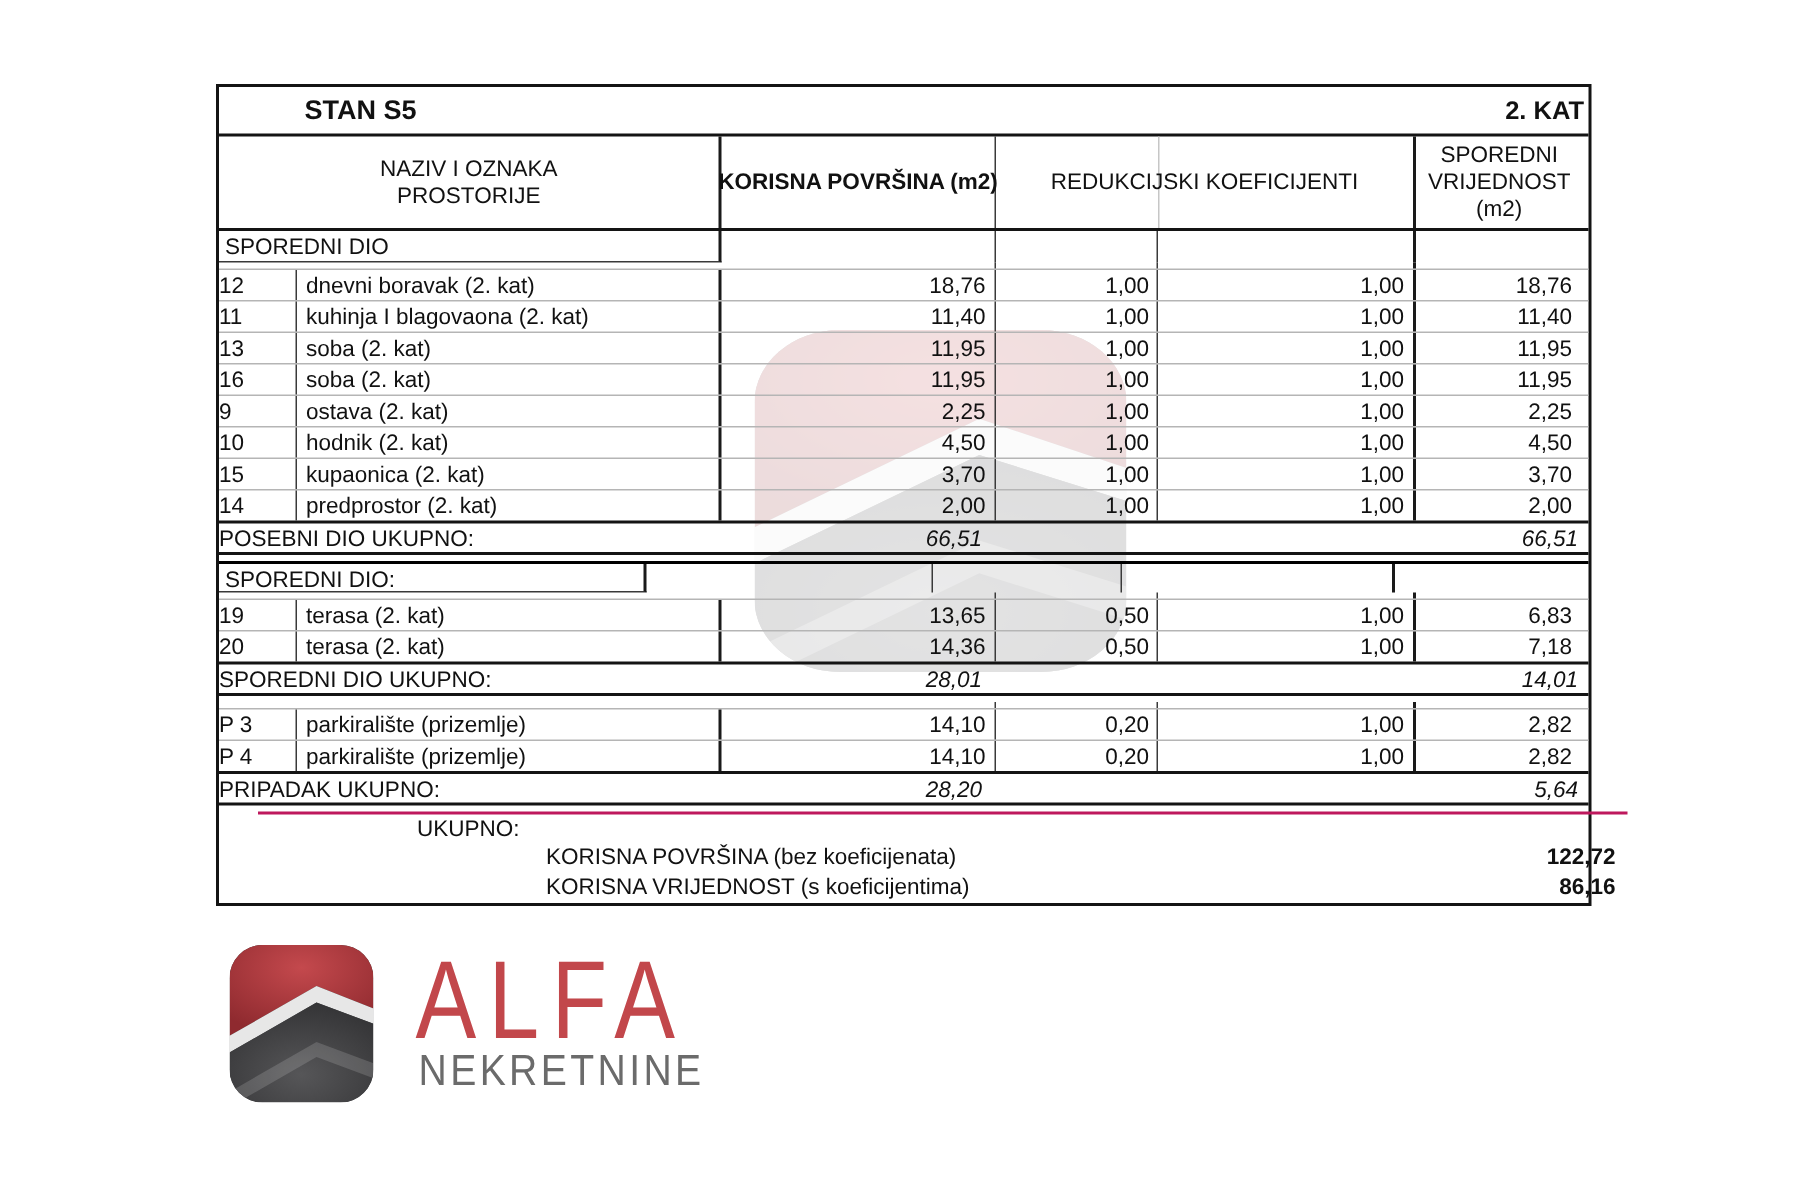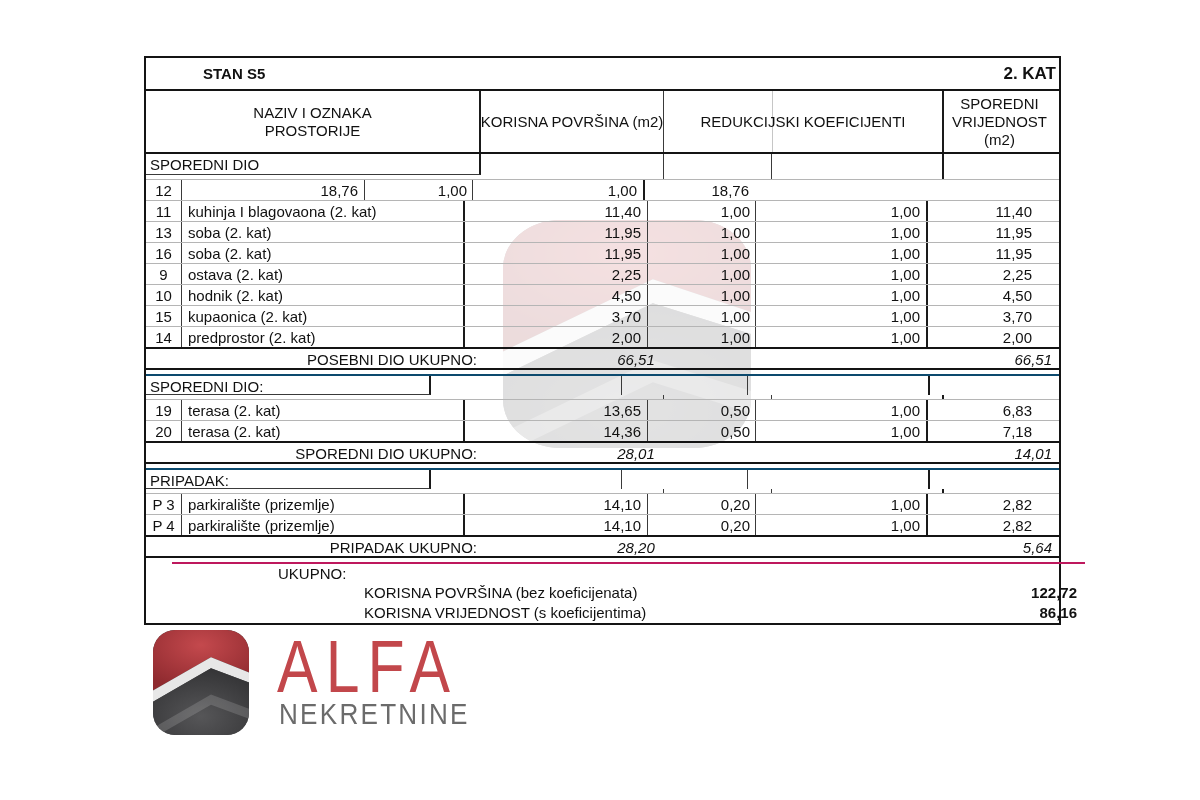--- a/index.html
+++ b/index.html
@@ -11,52 +11,52 @@
              opacity:.16;z-index:0;}
 
   
   .sheet{position:absolute;left:144px;top:56px;width:913px;border:2px solid #141414;
          z-index:1;background:transparent;display:flex;flex-direction:column;}
   .row{display:flex;box-sizing:border-box;width:100%;}
   .cell{box-sizing:border-box;height:100%;font-size:15px;line-height:21px;white-space:nowrap;overflow:visible;}
 
   
   .r-title{height:33px;border-bottom:2px solid #141414;position:relative;}
-  .title-left{position:absolute;left:57px;top:0;line-height:31px;font-weight:bold;font-size:15px;}
+  .title-left{position:absolute;left:57px;top:0;line-height:31px;font-weight:bold;font-size:18px;}
   .title-right{position:absolute;left:250px;width:660px;top:0;line-height:31px;
                font-weight:bold;font-size:17px;text-align:right;}
 
   
   .r-header{height:63px;border-bottom:2px solid #141414;}
   .h-cell{display:flex;align-items:center;justify-content:center;text-align:center;
           box-sizing:border-box;font-size:15px;line-height:18px;}
   .h1{width:335px;border-right:2px solid #1a1a1a;}
-  .h2{width:183px;border-right:1px solid #3a3a3a;padding:0 20px;}
+  .h2{width:183px;border-right:1px solid #3a3a3a;padding:0 20px;font-weight:bold;}
   .h3{width:280px;border-right:2px solid #1a1a1a;position:relative;}
   .h3 .subdiv{position:absolute;left:108px;top:0;bottom:0;width:1px;background:#c6c6c6;}
   .h3 span{position:relative;z-index:1;}
   .h4{width:111px;padding:0 6px;white-space:normal;}
 
   
-  .c-id  {width:36px; border-right:1px solid #3a3a3a;text-align:center;}
+  .c-id  {width:52px; border-right:1px solid #3a3a3a;}
   .c-name{width:283px;border-right:2px solid #1a1a1a;padding-left:6px;}
   .c-area{width:183px;border-right:1px solid #3a3a3a;text-align:right;padding-right:6px;}
   .c-k1  {width:108px;border-right:1px solid #3a3a3a;text-align:right;padding-right:5px;}
   .c-k2  {width:172px;border-right:2px solid #1a1a1a;text-align:right;padding-right:6px;}
   .c-val {width:111px;text-align:right;padding-right:7px;}
 
   .r-section{height:21px;}
-  .r-section.bordered-top{border-top:2px solid #0c4a6e;gap:34px;}
+  .r-section.bordered-top{border-top:2px solid #000000;gap:34px;}
   .c-seclabel{width:335px;border-right:2px solid #1a1a1a;border-bottom:1px solid #3a3a3a;
               padding-left:4px;}
   .r-subgap{height:4px;}
   .r-subgap .blank{width:335px;}
   .r-data{height:21px;border-top:1px solid #b5b5b5;}
   .r-total{height:23px;border-top:2px solid #141414;border-bottom:2px solid #141414;}
-  .c-totlabel{width:335px;text-align:right;padding-right:4px;}
+  .c-totlabel{width:335px;padding-right:4px;}
   .c-totarea{width:310px;text-align:center;font-style:italic;}
   .c-totfill{flex:1;}
   .c-totval{width:111px;text-align:right;padding-right:7px;font-style:italic;}
   .r-gap{height:4px;}
 
   
   .r-grand{height:61px;border-top:2px solid #be185d;display:flex;flex-direction:column;margin-left:26px;}
   .g-line{display:flex;height:20px;line-height:20px;font-size:15px;}
   .g-line.first{height:19px;line-height:20px;}
   .g-ukupno{padding-left:106px;}
@@ -134,20 +134,21 @@
       </div>
       <div class="row r-subgap">
         <div class="cell blank"></div>
         <div class="cell c-area"></div>
         <div class="cell c-k1"></div>
         <div class="cell c-k2"></div>
         <div class="cell c-val"></div>
       </div>
       <div class="row r-data">
         <div class="cell c-id">12</div>
+        <div class="cell c-name">dnevni boravak (2. kat)</div>
         <div class="cell c-area">18,76</div>
         <div class="cell c-k1">1,00</div>
         <div class="cell c-k2">1,00</div>
         <div class="cell c-val">18,76</div>
       </div>
       <div class="row r-data">
         <div class="cell c-id">11</div>
         <div class="cell c-name">kuhinja I blagovaona (2. kat)</div>
         <div class="cell c-area">11,40</div>
         <div class="cell c-k1">1,00</div>
@@ -239,27 +240,20 @@
         <div class="cell c-k2">1,00</div>
         <div class="cell c-val">7,18</div>
       </div>
       <div class="row r-total">
         <div class="cell c-totlabel">SPOREDNI DIO UKUPNO:</div>
         <div class="cell c-totarea">28,01</div>
         <div class="cell c-totfill"></div>
         <div class="cell c-totval">14,01</div>
       </div>
       <div class="row r-gap"></div>
-      <div class="row r-section bordered-top">
-        <div class="cell c-seclabel">PRIPADAK:</div>
-        <div class="cell c-area"></div>
-        <div class="cell c-k1"></div>
-        <div class="cell c-k2"></div>
-        <div class="cell c-val"></div>
-      </div>
       <div class="row r-subgap">
         <div class="cell blank"></div>
         <div class="cell c-area"></div>
         <div class="cell c-k1"></div>
         <div class="cell c-k2"></div>
         <div class="cell c-val"></div>
       </div>
       <div class="row r-data">
         <div class="cell c-id">P 3</div>
         <div class="cell c-name">parkiralište (prizemlje)</div>

